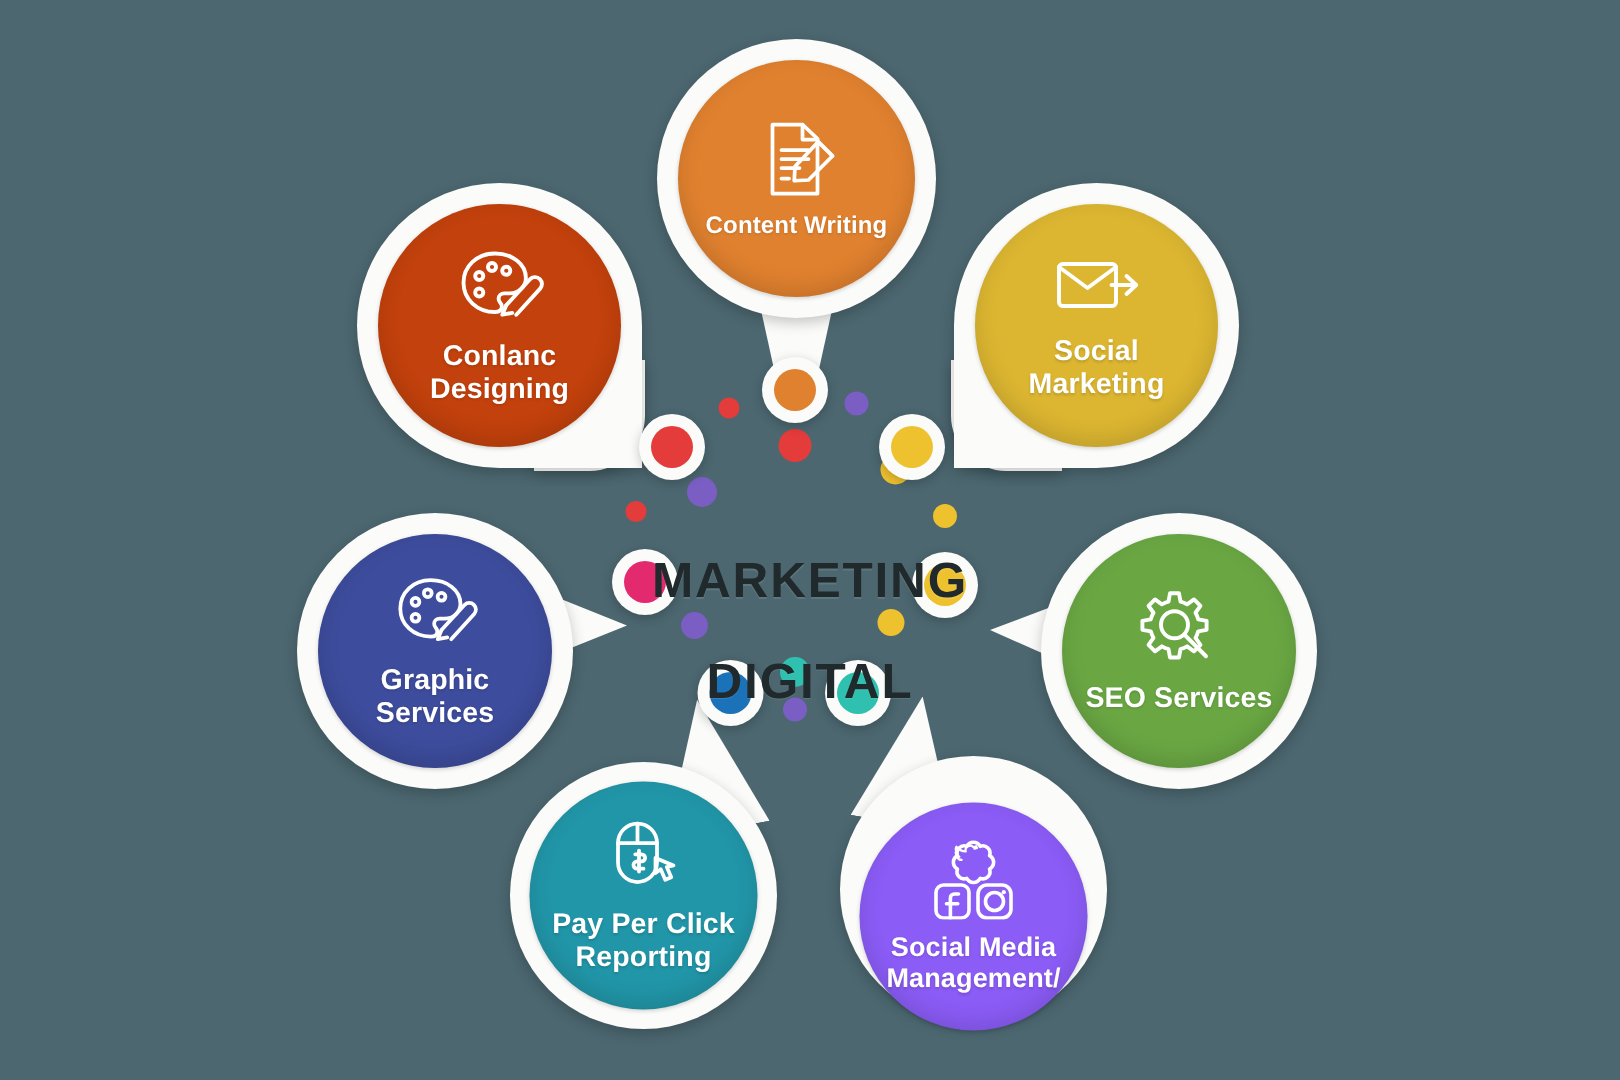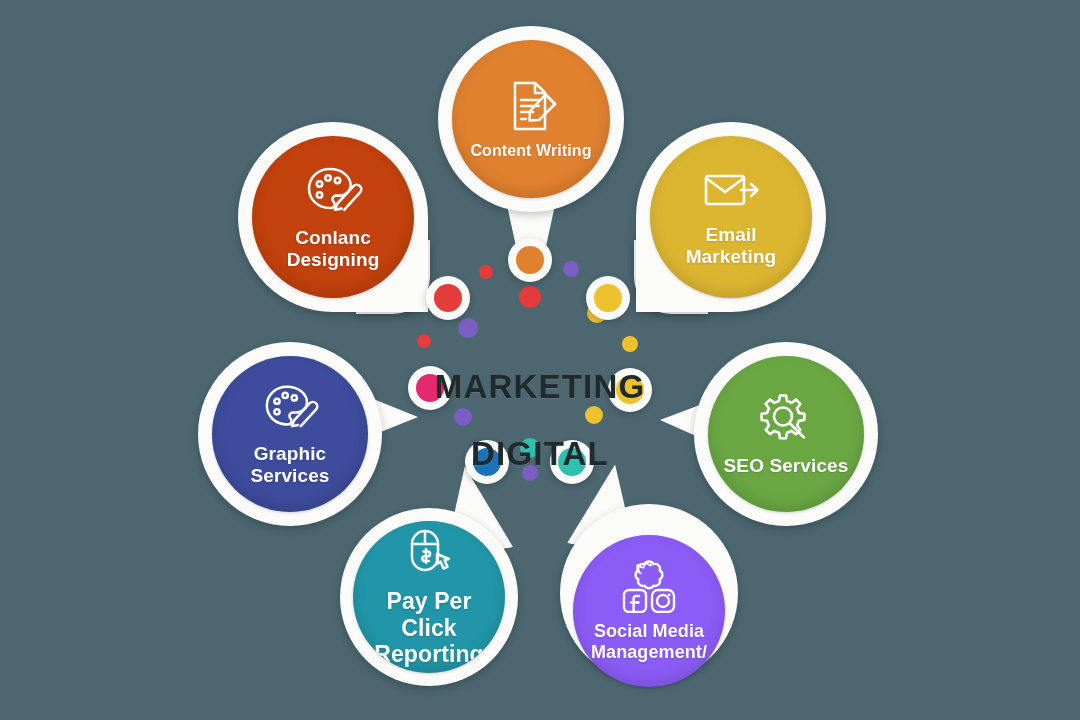--- a/index.html
+++ b/index.html
@@ -122,21 +122,21 @@
     <div class="shell" style="border-radius:50% 50% 50% 0;"></div>
     <div class="disc" style="left:14px;top:14px;width:162px;height:162px;background:#dcb631;">
       <span class="ico">
         <svg width="62" height="50" viewBox="0 0 62 50" fill="none" stroke="#ffffff" stroke-width="2.6" stroke-linecap="round" stroke-linejoin="round">
           <rect x="6" y="10" width="38" height="28" rx="2.5"></rect>
           <path d="m6 12 19 14 19-14"></path>
           <path d="M41 24h16"></path>
           <path d="m51 18 6.5 6-6.5 6"></path>
         </svg>
       </span>
-      <span class="label" style="font-size:19px;">Email Marketing</span>
+      <span class="label" style="font-size:19px;">Social Marketing</span>
     </div>
   </div>
 
   <div class="pin" style="left:694px;top:342px;width:184px;height:184px;">
     <div class="tail" style="left:-34px;top:44px;width:90px;height:74px;
                 clip-path:polygon(0 46%,100% 0,100% 100%);"></div>
     <div class="shell" style="border-radius:50%;"></div>
     <div class="disc" style="left:14px;top:14px;width:156px;height:156px;background:#6aa743;">
       <span class="ico">
         <svg width="60" height="56" viewBox="0 0 60 56" fill="none" stroke="#ffffff" stroke-width="2.6" stroke-linecap="round" stroke-linejoin="round">
@@ -179,21 +179,21 @@
       <span class="ico">
         <svg width="60" height="54" viewBox="0 0 60 54" fill="none" stroke="#ffffff" stroke-width="2.5" stroke-linecap="round" stroke-linejoin="round">
           <path d="M13 18a13 13 0 0 1 13-13 13 13 0 0 1 13 13v13a13 13 0 0 1-13 13 13 13 0 0 1-13-13Z"></path>
           <path d="M13 18h26"></path>
           <path d="M26 5v13"></path>
           <path d="M24.5 25.5h4.2a2.4 2.4 0 0 1 0 4.8h-3a2.4 2.4 0 0 0 0 4.8h4.3"></path>
           <path d="M27 23v14"></path>
           <path d="M38 28v10l3.5-2.5 3 7 4-1.7-3-6.8 4.5-1Z"></path>
         </svg>
       </span>
-      <span class="label" style="font-size:23px;">Pay Per Click
+      <span class="label" style="font-size:19px;">Pay Per Click
 Reporting</span>
     </div>
   </div>
 
   <div class="pin" style="left:198px;top:342px;width:184px;height:184px;">
     <div class="tail" style="left:128px;top:38px;width:92px;height:74px;
                 clip-path:polygon(0 0,100% 50%,0 100%);"></div>
     <div class="shell" style="border-radius:50%;"></div>
     <div class="disc" style="left:14px;top:14px;width:156px;height:156px;background:#3d4c9c;">
       <span class="ico">

